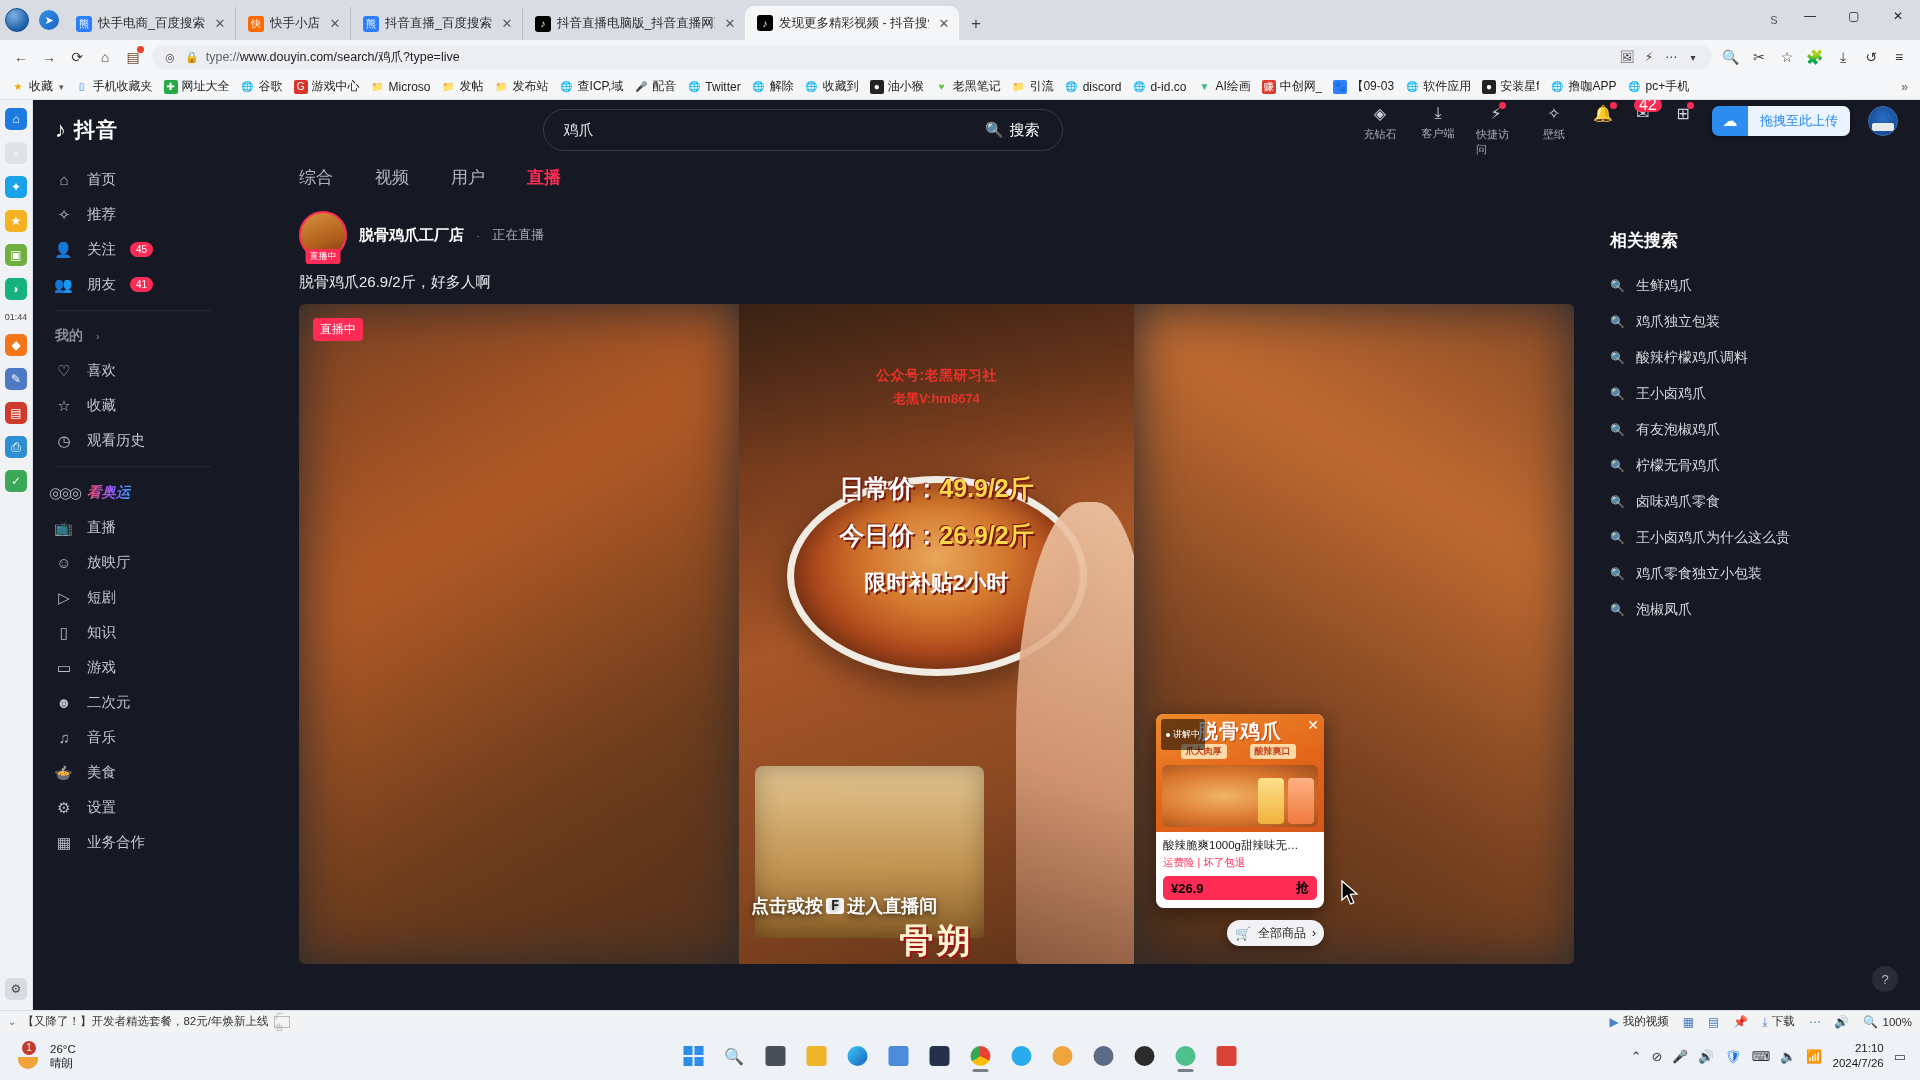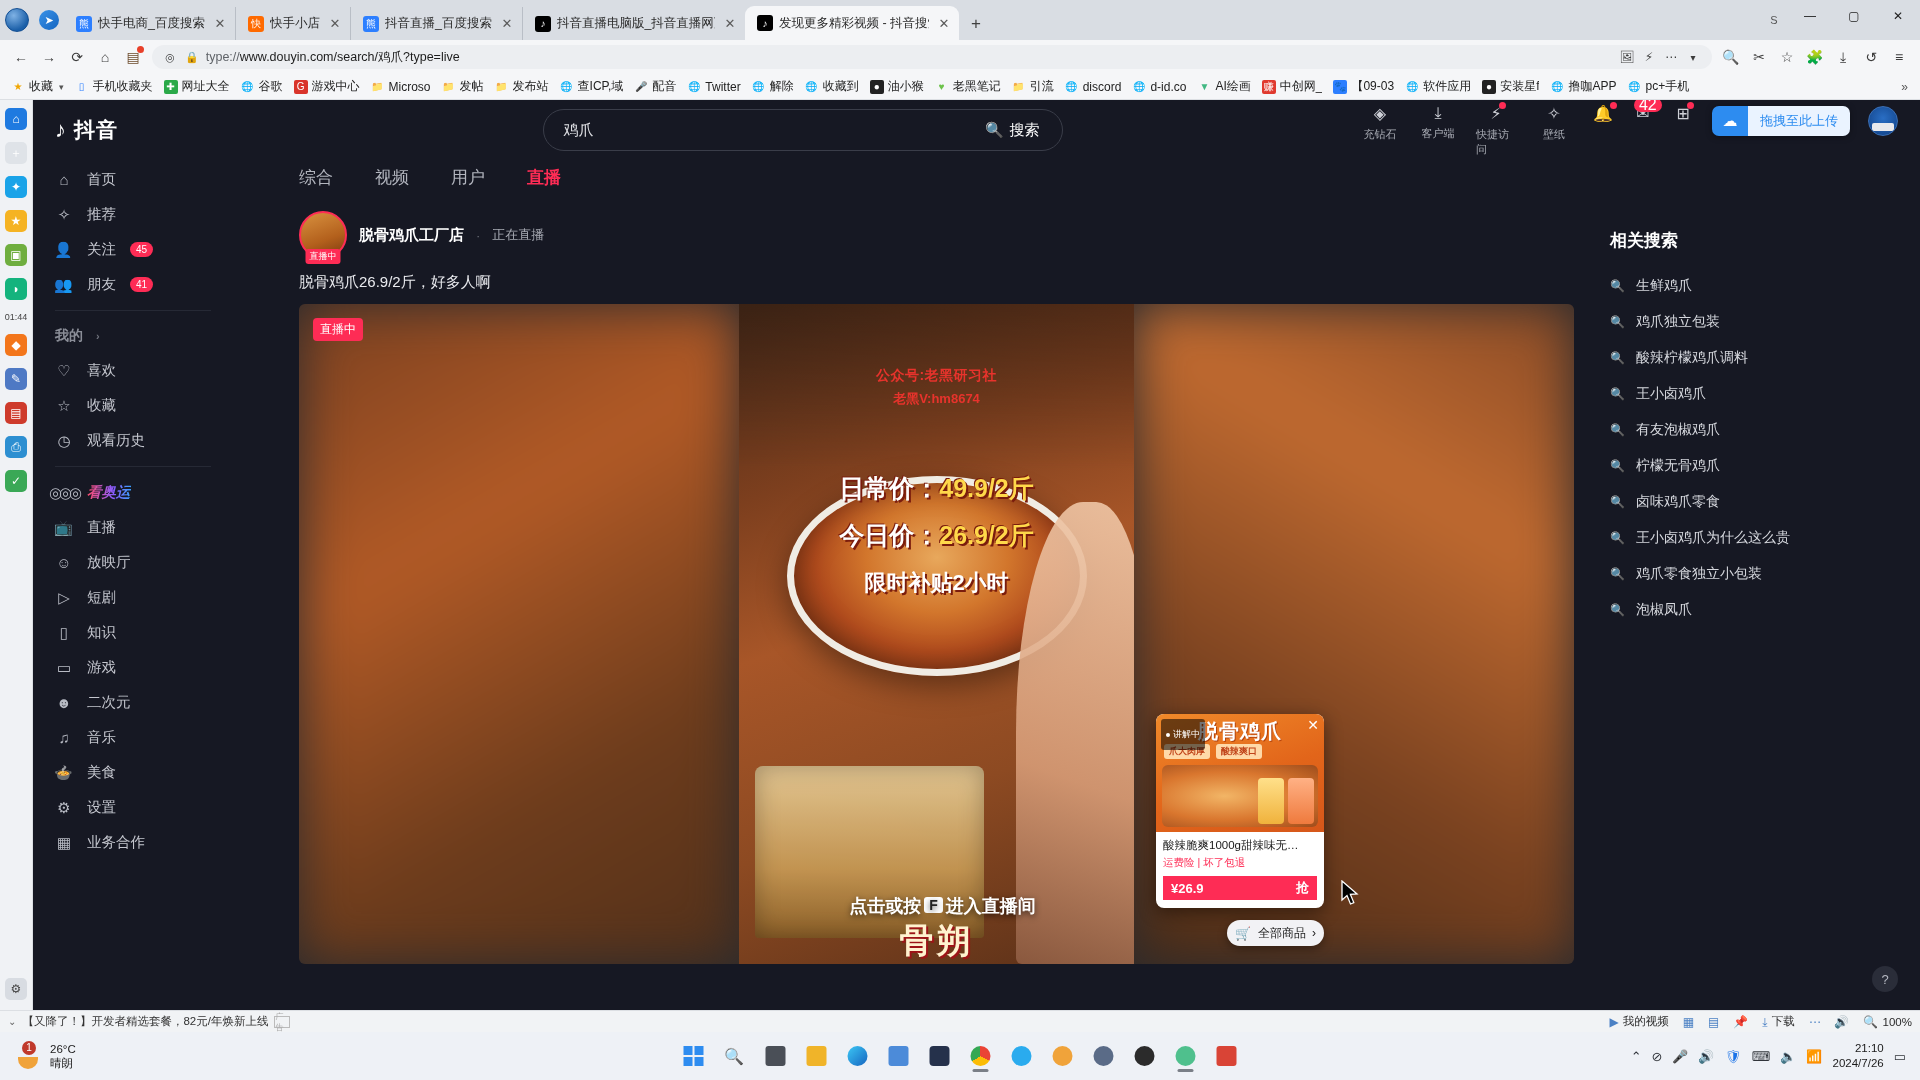--- a/index.html
+++ b/index.html
@@ -268,22 +268,22 @@
       2px -2px 0 #9c1417, -2px 2px 0 #9c1417;
   }
   .v-l1, .v-l2 {
     font-size: 25px; color: #fff; text-shadow: 2px 2px 0 #7a1c0d, -1px -1px 0 #7a1c0d;
   }
   .v-l1 { top: 25.5%; }
   .v-l2 { top: 32.5%; }
   .v-l1 .amt, .v-l2 .amt { color: #ffd84a; }
   .v-l3 { top: 40%; font-size: 22px; color: #fff; text-shadow: 2px 2px 0 #7a1c0d; }
   .v-bottom-cta {
-    position: absolute; left: 12px; right: 0; bottom: 7%; text-align: center;
-    color: #fff; font-size: 18px; font-weight: 700; text-shadow: 0 2px 6px rgba(0,0,0,.7);
+    position: absolute; left: 12px; right: 0; bottom: 7%; 
+    color: #fff; font-size: 18px; font-weight: 700; text-shadow: 0 2px 6px rgba(0,0,0,.7); font-family: Liberation Mono, monospace;
   }
   .kbd {
     display: inline-block; background: #fff; color: #222; border-radius: 3px;
     padding: 0 5px; font-size: 14px; margin: 0 3px; vertical-align: 2px; font-weight: 700;
   }
   .v-bottom-brand {
     position: absolute; left: 0; right: 0; bottom: 0; text-align: center;
     color: #fff2cf; font-size: 34px; font-weight: 900; letter-spacing: 3px;
     text-shadow: 2px 2px 0 #9c1417;
   }
@@ -301,22 +301,22 @@
   .prod-img {
     height: 118px; position: relative;
     background: linear-gradient(160deg,#f08a2a,#e2651a 55%,#d6571a);
   }
   .prod-img .ptitle {
     position: absolute; top: 4px; left: 0; right: 0; text-align: center;
     font-size: 20px; font-weight: 900; color: #fff; text-shadow: 1px 1px 0 #b3430c;
     letter-spacing: 1px;
   }
   .prod-img .ribbon {
-    position: absolute; top: 30px; left: 8px; right: 12px; display: flex; gap: 6px;
-    justify-content: flex-start;
+    position: absolute; top: 30px; left: 8px; right: 12px; display: flex; gap: 23px;
+    justify-content: center;
   }
   .prod-img .ribbon span {
     background: #ffd9a8; color: #c0441a; font-size: 9px; border-radius: 3px;
     padding: 1px 5px; font-weight: 700;
   }
   .prod-img .plate {
     position: absolute; left: 6px; right: 6px; bottom: 5px; height: 62px;
     border-radius: 6px;
     background: radial-gradient(ellipse at 40% 50%, #f2b566, #d9762e 55%, #9d4c1c);
   }
@@ -332,21 +332,21 @@
   .prod-live-tag .bdot { width: 4px; height: 4px; border-radius: 50%; background: #fff; }
   .prod-close {
     position: absolute; top: 4px; right: 5px; color: #fff; font-size: 14px; line-height: 1;
   }
   .prod-body { padding: 6px 7px 8px 7px; }
   .prod-name { font-size: 11.5px; color: #1a1a1a; white-space: nowrap; overflow: hidden;
                text-overflow: ellipsis; }
   .prod-tags { font-size: 10.5px; color: #fe2c55; margin-top: 3px; }
   .prod-tags .sep { color: #fe2c55; margin: 0 3px; }
   .prod-buy {
-    margin-top: 6px; height: 24px; border-radius: 0; background: #fe2c55; color: #ffffff;
+    margin-top: 6px; height: 24px; border-radius: 5px; background: #fe2c55; color: #000000;
     display: flex; align-items: center; justify-content: space-between; padding: 0 8px;
     font-size: 13px; font-weight: 700;
   }
   .all-goods {
     position: absolute; right: 250px; bottom: 18px; z-index: 6;
     background: #f2f2f5; color: #1a1a1a; border-radius: 16px; height: 26px;
     display: flex; align-items: center; gap: 6px; padding: 0 8px 0 9px; font-size: 12px;
     box-shadow: 0 3px 10px rgba(0,0,0,.35);
   }
   .all-goods .cart { color: #fe2c55; font-size: 13px; }

